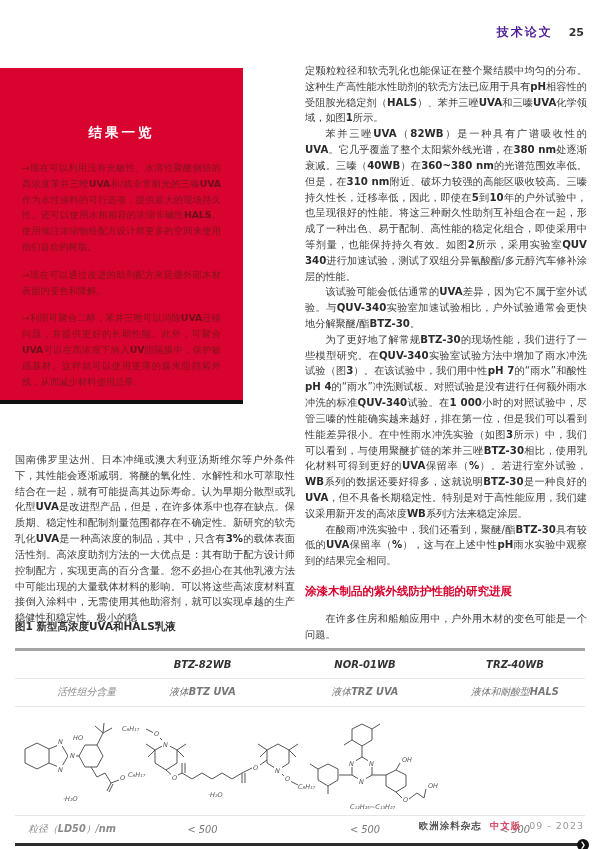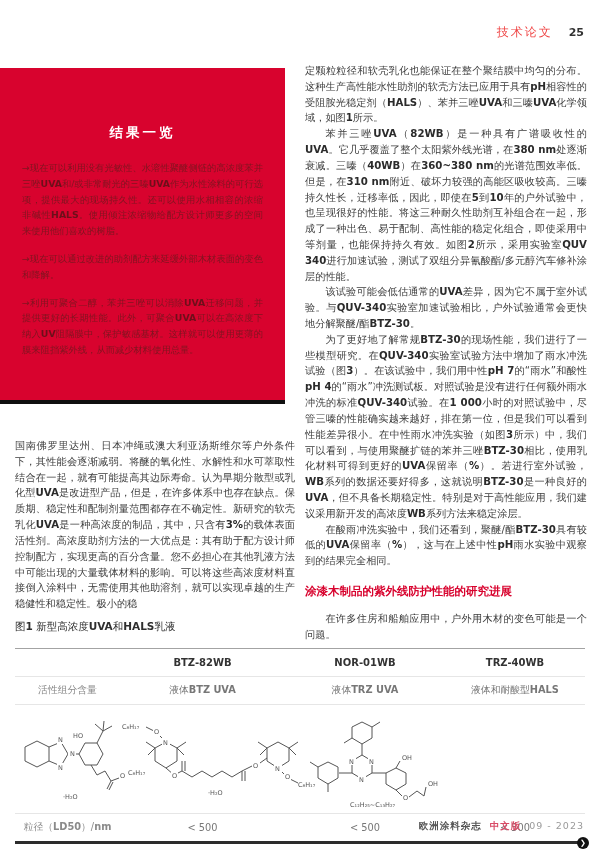--- a/index.html
+++ b/index.html
@@ -2,48 +2,48 @@
 <html><head>
 <meta charset="utf-8">
 <style>
   * { margin:0; padding:0; box-sizing:border-box; }
   html,body { background:#ffffff; }
   body { font-family:"DejaVu Sans","Liberation Sans",sans-serif; }
   .page { position:relative; width:600px; height:849px; background:#fff; overflow:hidden; }
 
   
   .header { position:absolute; top:24px; right:16px; display:flex; align-items:baseline; gap:16px; }
-  .header .section { color:#ef4444; font-weight:normal; font-size:12px; letter-spacing:2px; }
+  .header .section { color:#4c1d95; font-weight:bold; font-size:12px; letter-spacing:2px; }
   .header .pagenum { color:#333; font-weight:bold; font-size:11px; }
 
   
-  .summary-box { position:absolute; left:0; top:68px; width:285px; height:336px;
+  .summary-box { position:absolute; left:0; top:68px; width:243px; height:336px;
                  background:#d8032e; border-bottom:4px solid #101010; padding:56px 22px 0 22px; }
   .summary-box .box-title { text-align:center; color:#ffffff; font-weight:bold; font-size:13.5px;
                  letter-spacing:3px; margin-bottom:18px; }
   .summary-box p { color:#7f1520; font-size:9.3px; line-height:1.7; text-align:justify; margin-bottom:12px; }
   .summary-box p b { color:#6d0f1a; }
 
   
   .col { font-size:10.2px; line-height:1.55; color:#3d3d3d; text-align:justify; }
   .col b { color:#2b2b2b; }
-  .left-col  { position:absolute; left:15px;  top:438px; width:280px; }
+  .left-col  { position:absolute; left:15px;  top:452px; width:280px; }
   .right-col { position:absolute; left:305px; top:63px;  width:282px; }
   .right-col p.indent { text-indent:2em; }
   .right-col .section-heading { color:#d8032e; font-weight:bold; font-size:11.5px;
                  margin:14px 0 10px 0; text-align:left; text-indent:0; }
 
   
   .figure { position:absolute; left:15px; top:620px; width:570px; }
-  .figure .caption { font-weight:normal; font-size:10.5px; color:#2f2f2f; margin-bottom:14px; }
-  .ftable { border-top:1px solid #a3a3a3; }
+  .figure .caption { font-weight:bold; font-size:10.5px; color:#2f2f2f; margin-bottom:14px; }
+  .ftable { border-top:3px solid #a3a3a3;font-style:italic; }
   .tr { display:grid; grid-template-columns:105px 165px 160px 140px; align-items:center; }
   .tr + .tr { border-top:1px solid #e6e6e6; }
   .tr .cell { padding:7px 4px; font-size:9.8px; color:#777; text-align:center; }
-  .tr .rowlabel { text-align:center; color:#8a8a8a; }
+  .tr .rowlabel { text-align:right; color:#8a8a8a; }
   .tr.head .cell { font-weight:bold; color:#333; font-size:10px; padding:8px 4px; }
   .tr.structs .cell { padding:4px 0; }
   .struct-svg { display:block; margin:0 auto; }
   .struct-svg path, .struct-svg polygon, .struct-svg line, .struct-svg polyline
      { fill:none; stroke:#555; stroke-width:1; }
   .struct-svg text { fill:#555; font-size:6.5px; font-family:"DejaVu Sans","Liberation Sans",sans-serif; }
   .struct-svg rect { fill:#fff; stroke:none; }
   .t-rule-bottom { position:relative; border-top:3px solid #2c2c2c; height:0; }
   .next-btn { position:absolute; right:-4px; top:-7px; width:12px; height:12px; border-radius:50%;
               background:#111; color:#fff; font-size:7px; line-height:12px; text-align:center;

